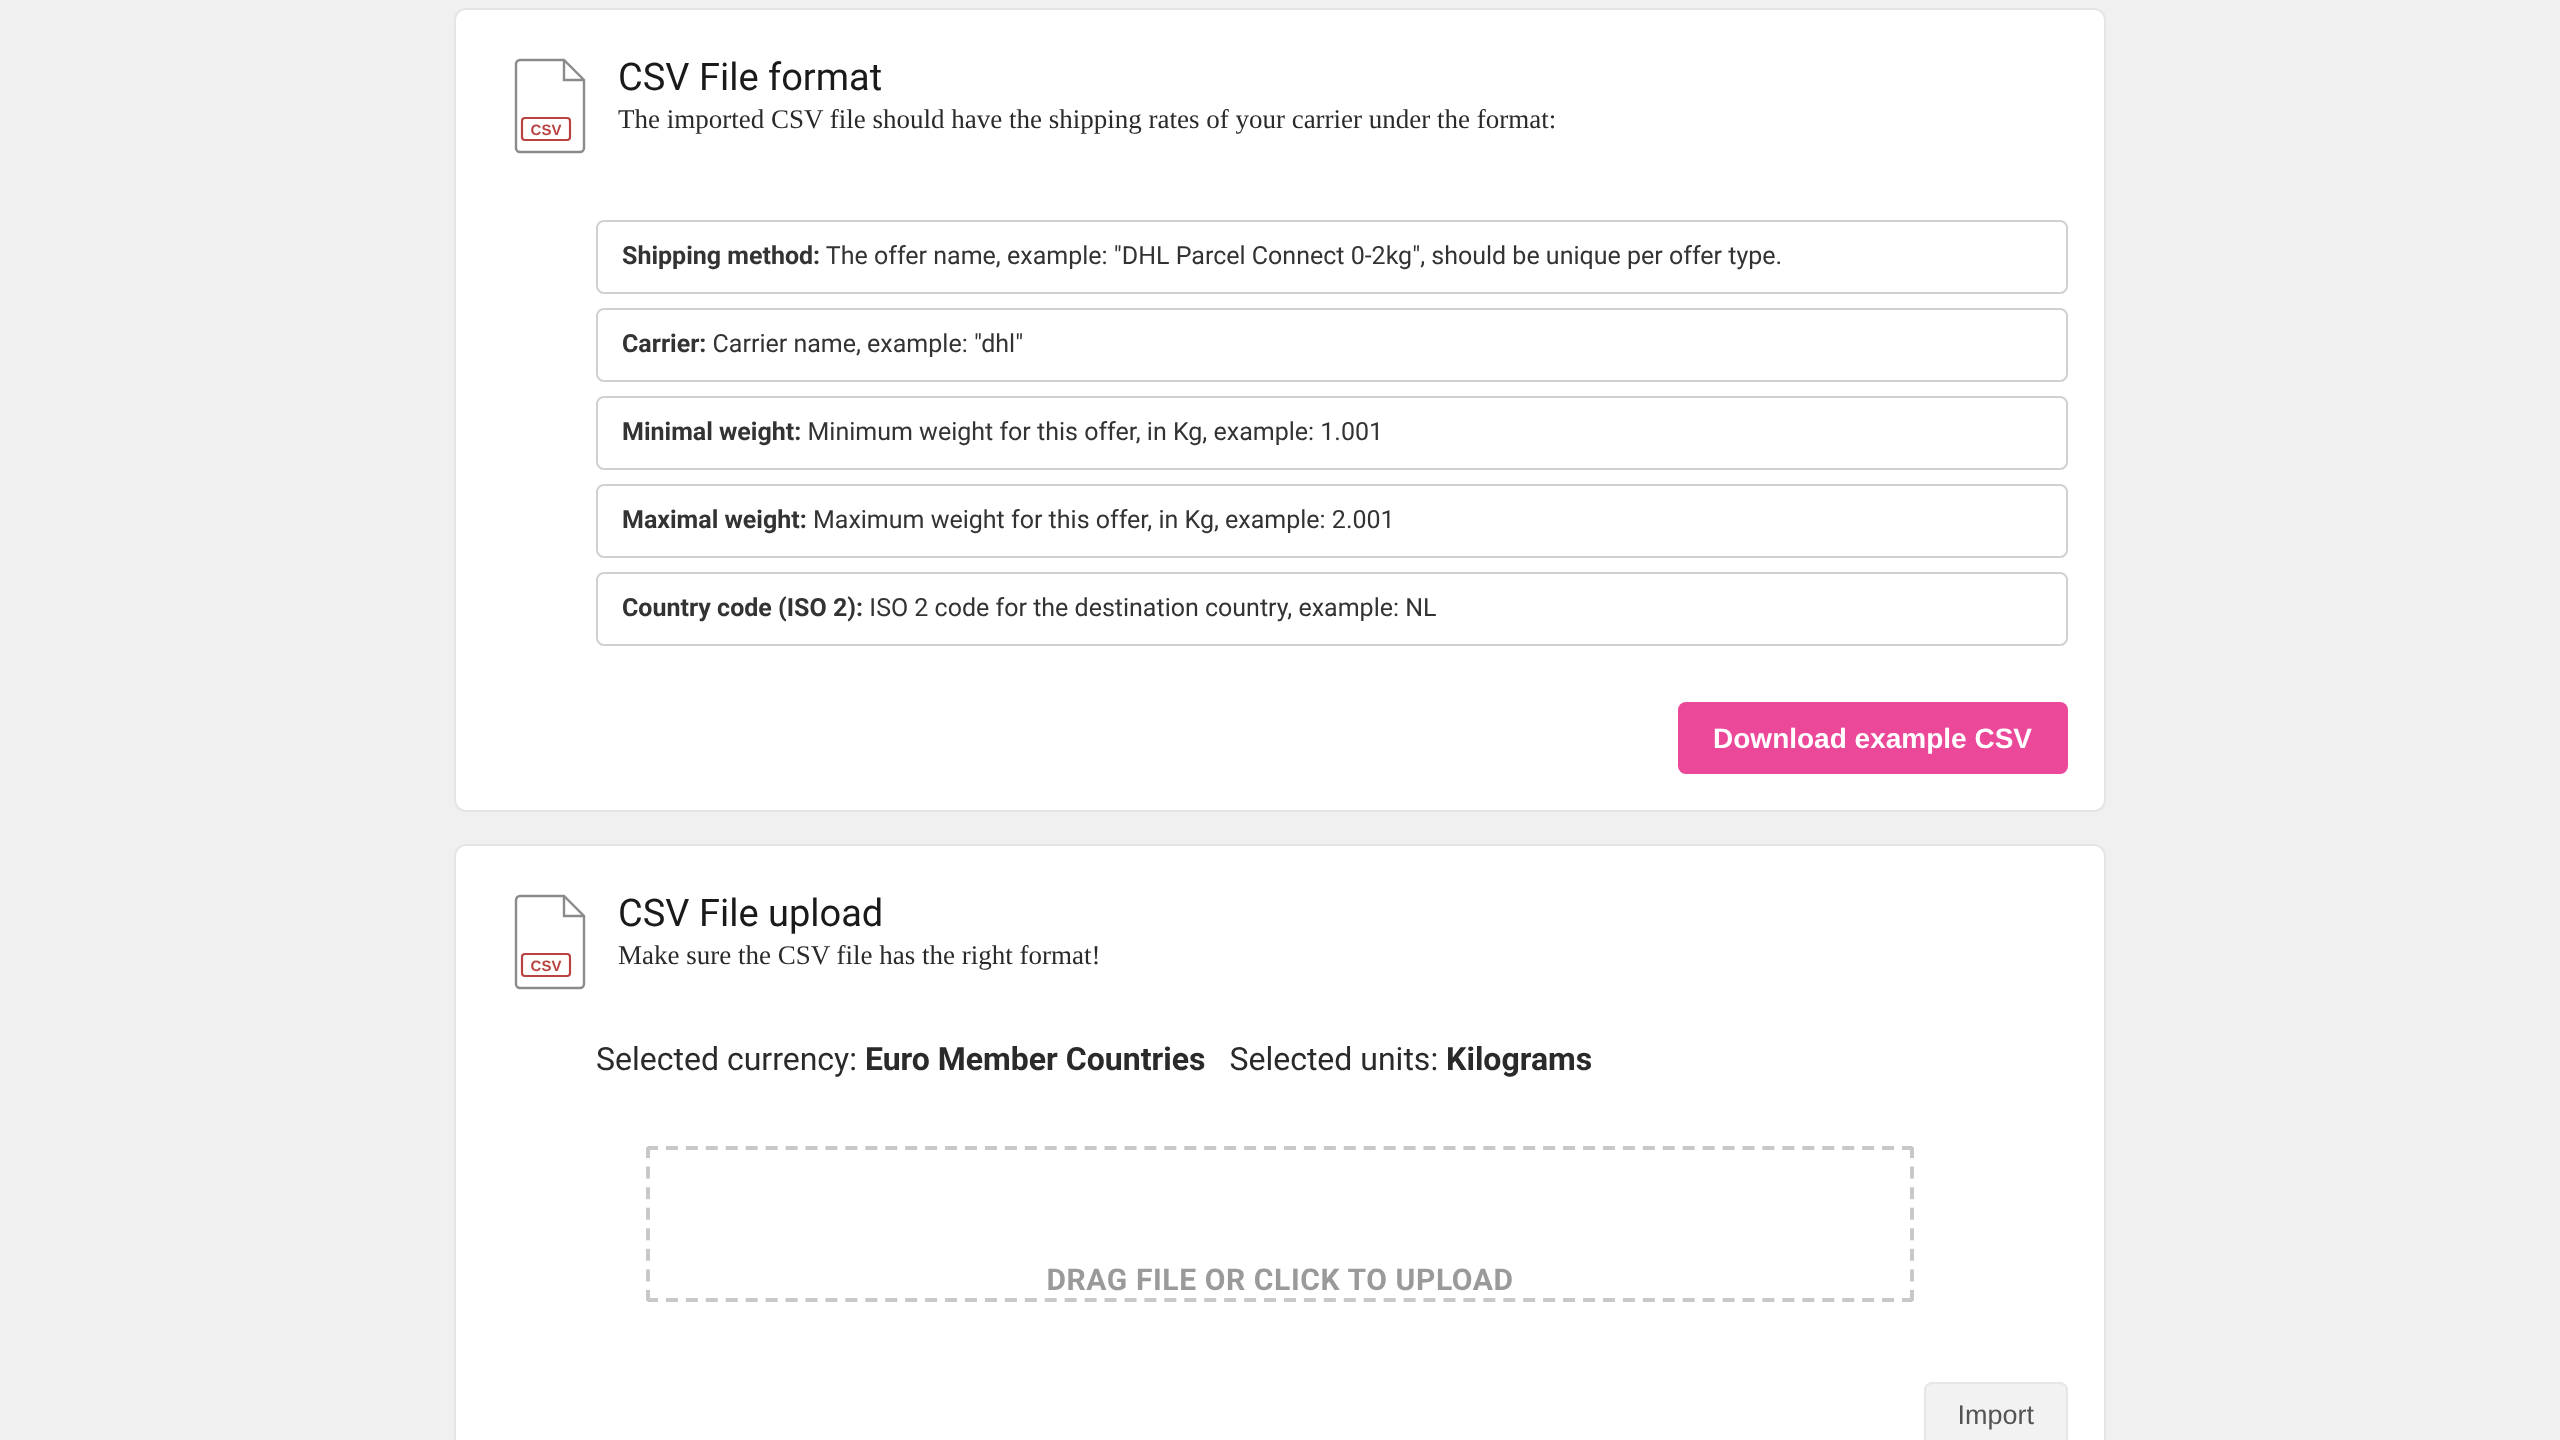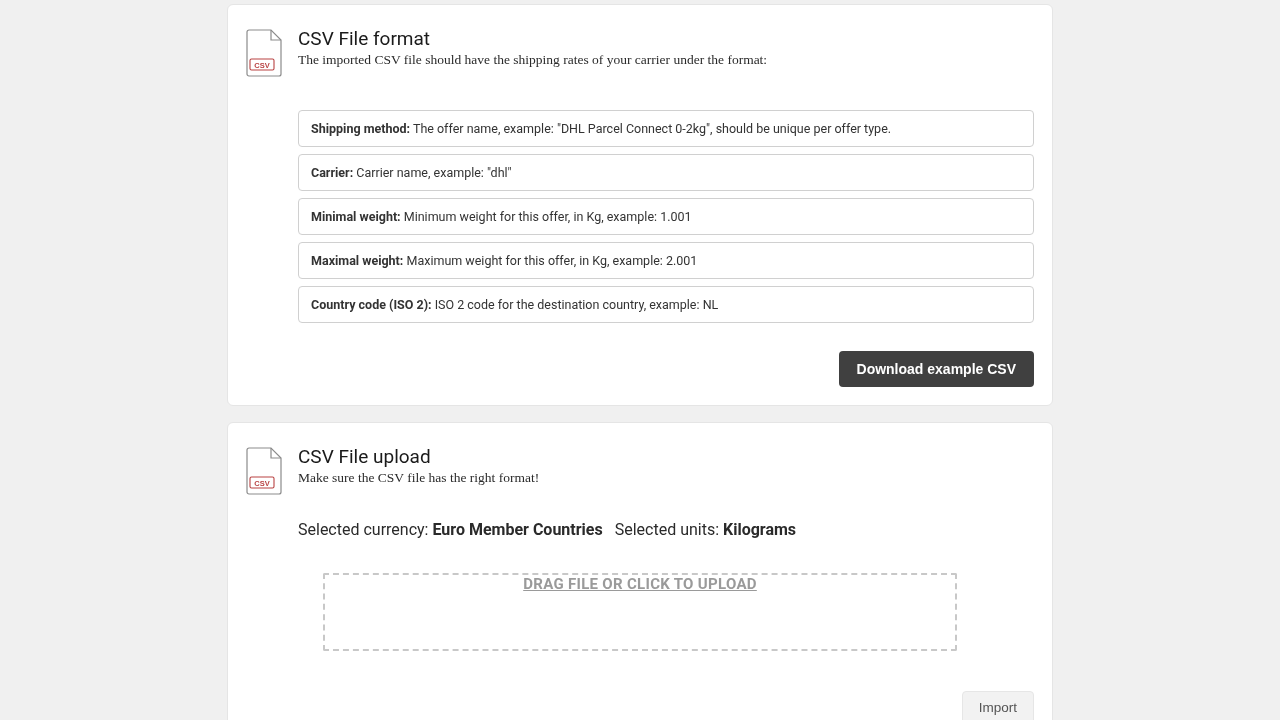--- a/index.html
+++ b/index.html
@@ -23,20 +23,21 @@
   .card-header {
     display: flex;
     align-items: flex-start;
     gap: 14px;
   }
   .csv-icon {
     flex-shrink: 0;
     width: 38px;
     height: 63px;
     margin-top: 2px;
+    margin-left: 11px;
   }
   .csv-icon svg { display: block; }
   .header-text h2 {
     font-size: 19px;
     font-weight: 400;
     color: #1a1a1a;
     margin-bottom: 2px;
   }
   .header-text p {
     font-size: 13.5px;
@@ -55,21 +56,21 @@
     font-size: 12.5px;
     color: #333;
   }
   .field-row .label { font-weight: 700; margin-top: 44px; }
   .actions-right {
     display: flex;
     justify-content: flex-end;
     margin-top: 28px;
   }
   .btn-primary {
-    background: #404040;
+    background: #ec4899;
     color: #fff;
     border: none;
     border-radius: 4px;
     padding: 10px 18px;
     font-size: 14px;
     font-weight: 600;
     cursor: pointer;
   }
   .meta-line {
     margin-top: 10px;
@@ -79,29 +80,28 @@
   }
   .meta-line .strong { font-weight: 700; }
   .meta-line .gap { display:inline-block; width:12px; }
   .dropzone {
     margin: 34px auto 0 auto;
     width: 634px;
     height: 78px;
     border: 2px dashed #c8c8c8;
     border-radius: 2px;
     display: flex;
-    align-items: flex-start;
+    align-items: flex-end;
     justify-content: center;
     color: #9a9a9a;
     font-weight: 700;
     font-size: 15px;
     letter-spacing: 0.3px;
     text-transform: uppercase;
     cursor: pointer;
-    text-decoration: underline;
   }
   .import-row {
     display: flex;
     justify-content: flex-end;
     margin-top: 40px;
   }
   .btn-secondary {
     background: #f2f2f2;
     color: #545454;
     border: 1px solid #e6e6e6;

